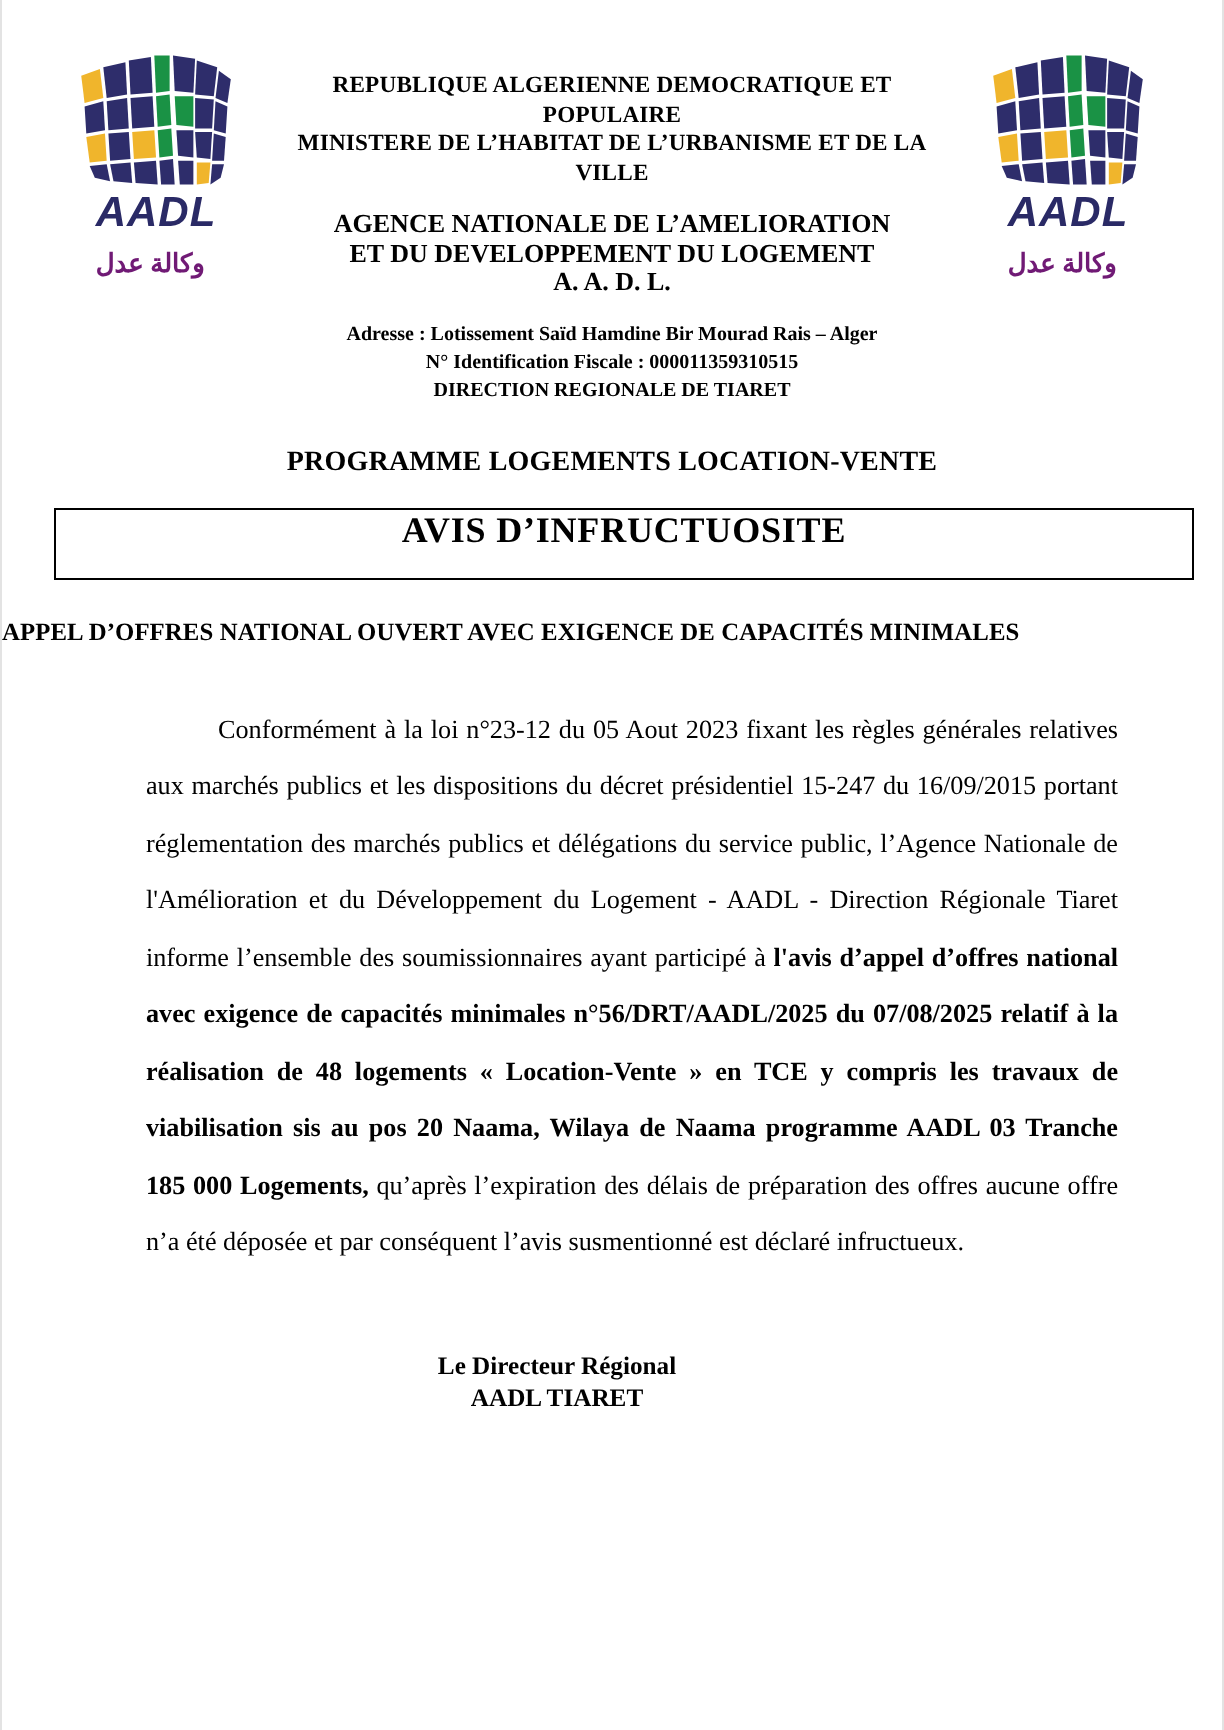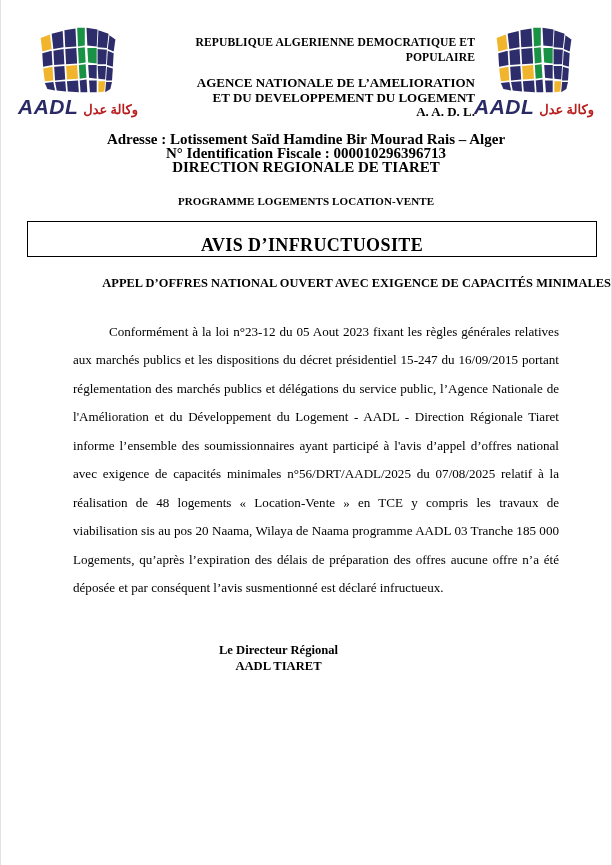--- a/index.html
+++ b/index.html
@@ -43,88 +43,89 @@
     height: 68px;
     display: block;
   }
   .logo-word {
     display: flex;
     align-items: baseline;
     justify-content: space-between;
     gap: 5px;
     margin-top: 1px;
     white-space: nowrap;
+    flex-direction: column;
   }
   .logo-aadl {
     font-family: "Liberation Sans", "DejaVu Sans", sans-serif;
     font-weight: bold;
     font-style: italic;
     font-size: 21px;
     letter-spacing: 0.5px;
     color: #2a2a66;
   }
   .logo-ar {
     font-size: 13px;
     font-weight: bold;
-    color: #b91c1c;
+    color: #701a75;
     direction: rtl;
   }
 
   .header-center {
     flex: 1 1 auto;
-    text-align: right;
+    text-align: center;
     padding-top: 10px;
   }
   .hline-1 {
     font-weight: bold;
     font-size: 11.6px;
     line-height: 14.5px;
     letter-spacing: 0.1px;
   }
   .hline-gap { height: 11px; }
   .hline-2 {
     font-weight: bold;
     font-size: 13px;
     line-height: 14.5px;
   }
 
   
   .address {
     text-align: center;
     font-weight: bold;
-    font-size: 15px;
+    font-size: 10px;
     line-height: 14px;
     margin-top: 12px;
   }
   .programme {
     text-align: center;
     font-weight: bold;
-    font-size: 11px;
+    font-size: 14px;
     margin-top: 21px;
     letter-spacing: 0.1px;
   }
 
   
   .title-box {
     margin: 14px 14px 0 26px;
     border: 1.4px solid #000000;
     height: 34px;
     display: flex;
-    align-items: flex-end;
+    align-items: flex-start;
     justify-content: center;
   }
   .title-box-text {
     font-weight: bold;
     font-size: 18px;
     letter-spacing: 0.4px;
   }
 
   
   .subtitle {
-    text-align: right;
+    text-align: left;
     margin-top: 19px;
   }
   .sub-1 {
     font-weight: bold;
     font-size: 12.4px;
     letter-spacing: 0.05px;
   }
   .sub-2 {
     font-weight: bold;
     font-size: 12.4px;
@@ -132,21 +133,21 @@
   }
 
   
   .body-text {
     margin: 27px 52px 0 72px;
     text-align: justify;
     font-size: 13.1px;
     line-height: 28.5px;
     text-indent: 36px;
   }
-  .body-text b { font-weight: normal; }
+  .body-text b { font-weight: bold; }
 
   
   .signature {
     margin-top: 39px;
     text-align: center;
     padding-right: 55px;
     font-weight: bold;
     font-size: 12.6px;
     line-height: 16px;
   }
@@ -199,20 +200,21 @@
         </g>
       </svg>
       <div class="logo-word">
         <span class="logo-aadl">AADL</span>
         <span class="logo-ar">وكالة عدل</span>
       </div>
     </div>
 
     <div class="header-center">
       <div class="hline-1">REPUBLIQUE ALGERIENNE DEMOCRATIQUE ET POPULAIRE</div>
+      <div class="hline-1">MINISTERE DE L’HABITAT DE L’URBANISME ET DE LA VILLE</div>
       <div class="hline-gap"></div>
       <div class="hline-2">AGENCE NATIONALE DE L’AMELIORATION</div>
       <div class="hline-2">ET DU DEVELOPPEMENT DU LOGEMENT</div>
       <div class="hline-2">A. A. D. L.</div>
     </div>
 
     <div class="logo-block">
       <svg class="logo-flag" viewBox="0 0 100 80">
         <g>
           <polygon points="6,14 17,10 19,27 8,30" fill="#f0b52c"></polygon>
@@ -247,21 +249,21 @@
       </svg>
       <div class="logo-word">
         <span class="logo-aadl">AADL</span>
         <span class="logo-ar">وكالة عدل</span>
       </div>
     </div>
   </div>
 
   <div class="address">
     <div>Adresse : Lotissement Saïd Hamdine Bir Mourad Rais – Alger</div>
-    <div>N° Identification Fiscale : 000010296396713</div>
+    <div>N° Identification Fiscale : 000011359310515</div>
     <div>DIRECTION REGIONALE DE TIARET</div>
   </div>
 
   <div class="programme">PROGRAMME LOGEMENTS LOCATION-VENTE</div>
 
   <div class="title-box">
     <div class="title-box-text">AVIS D’INFRUCTUOSITE</div>
   </div>
 
   <div class="subtitle">

